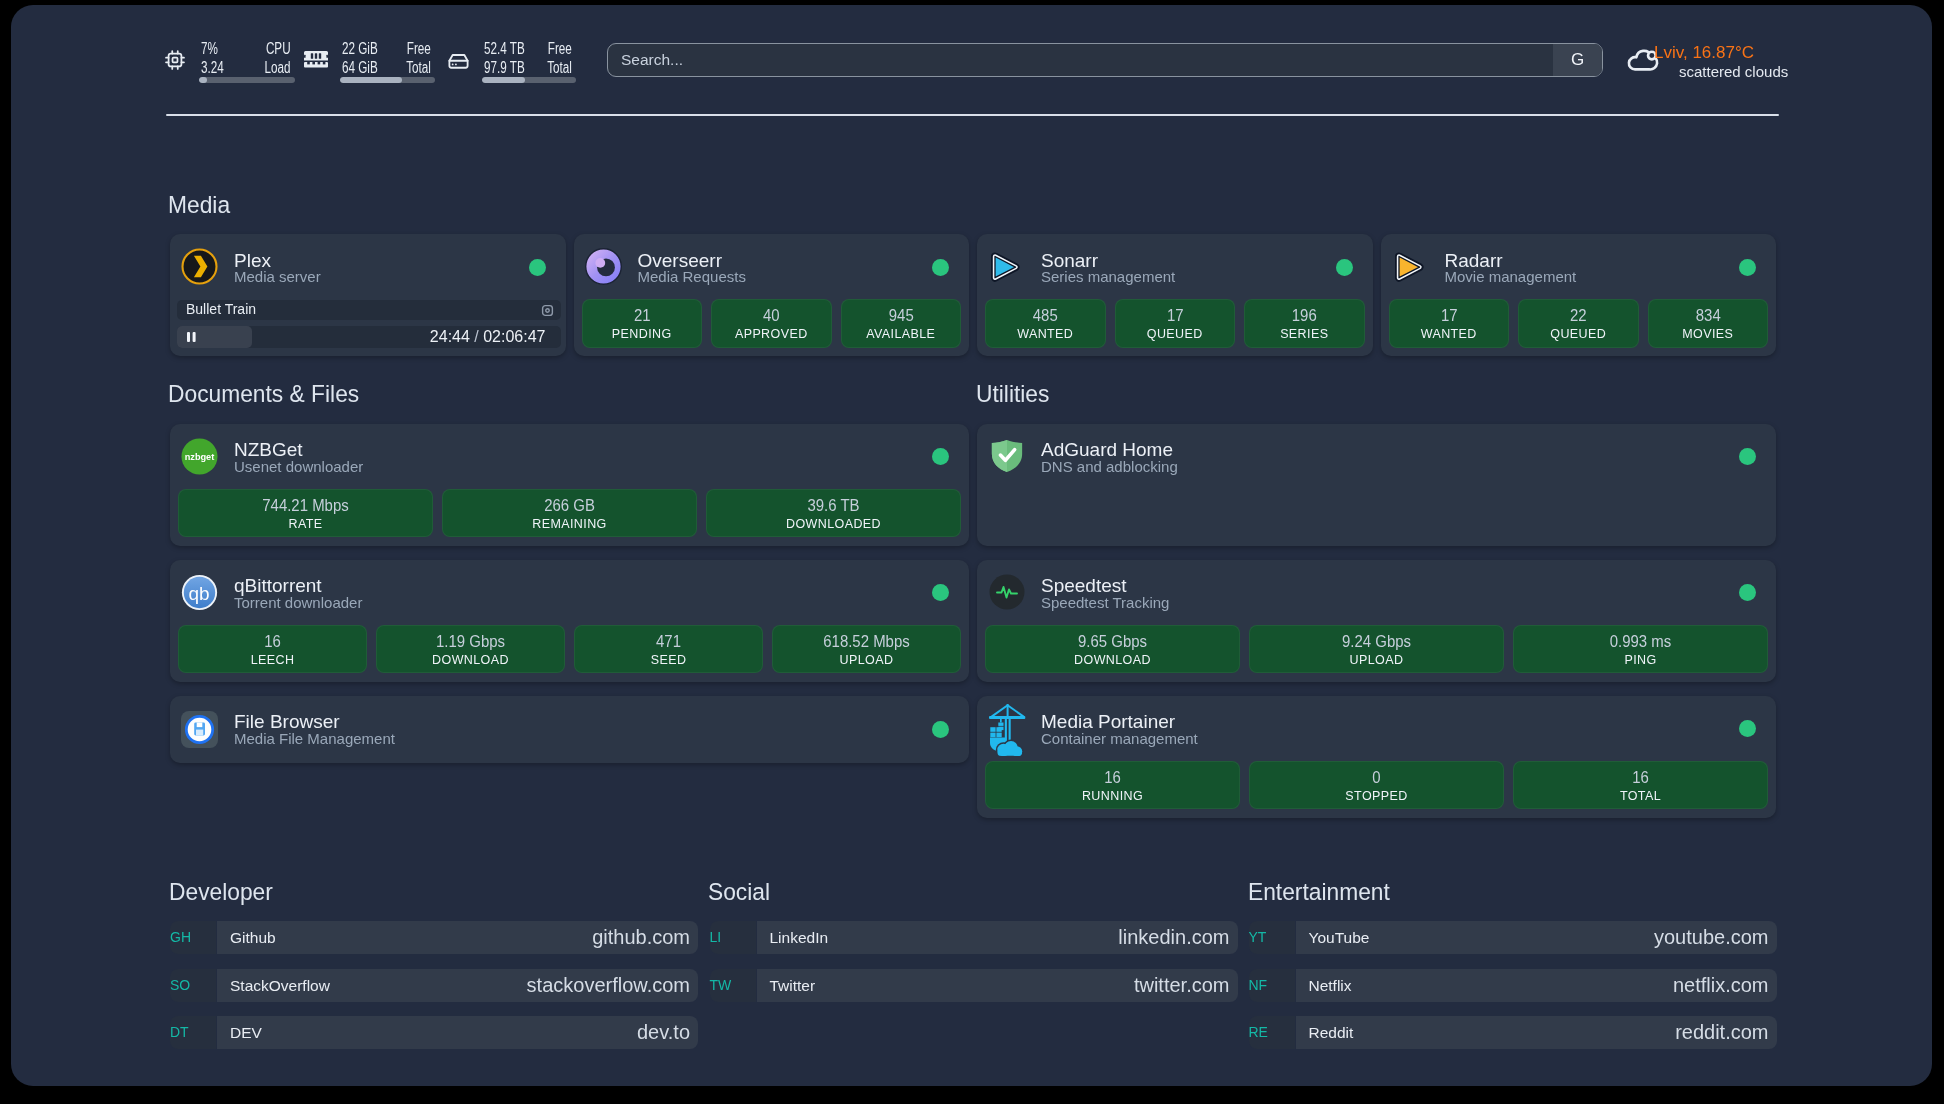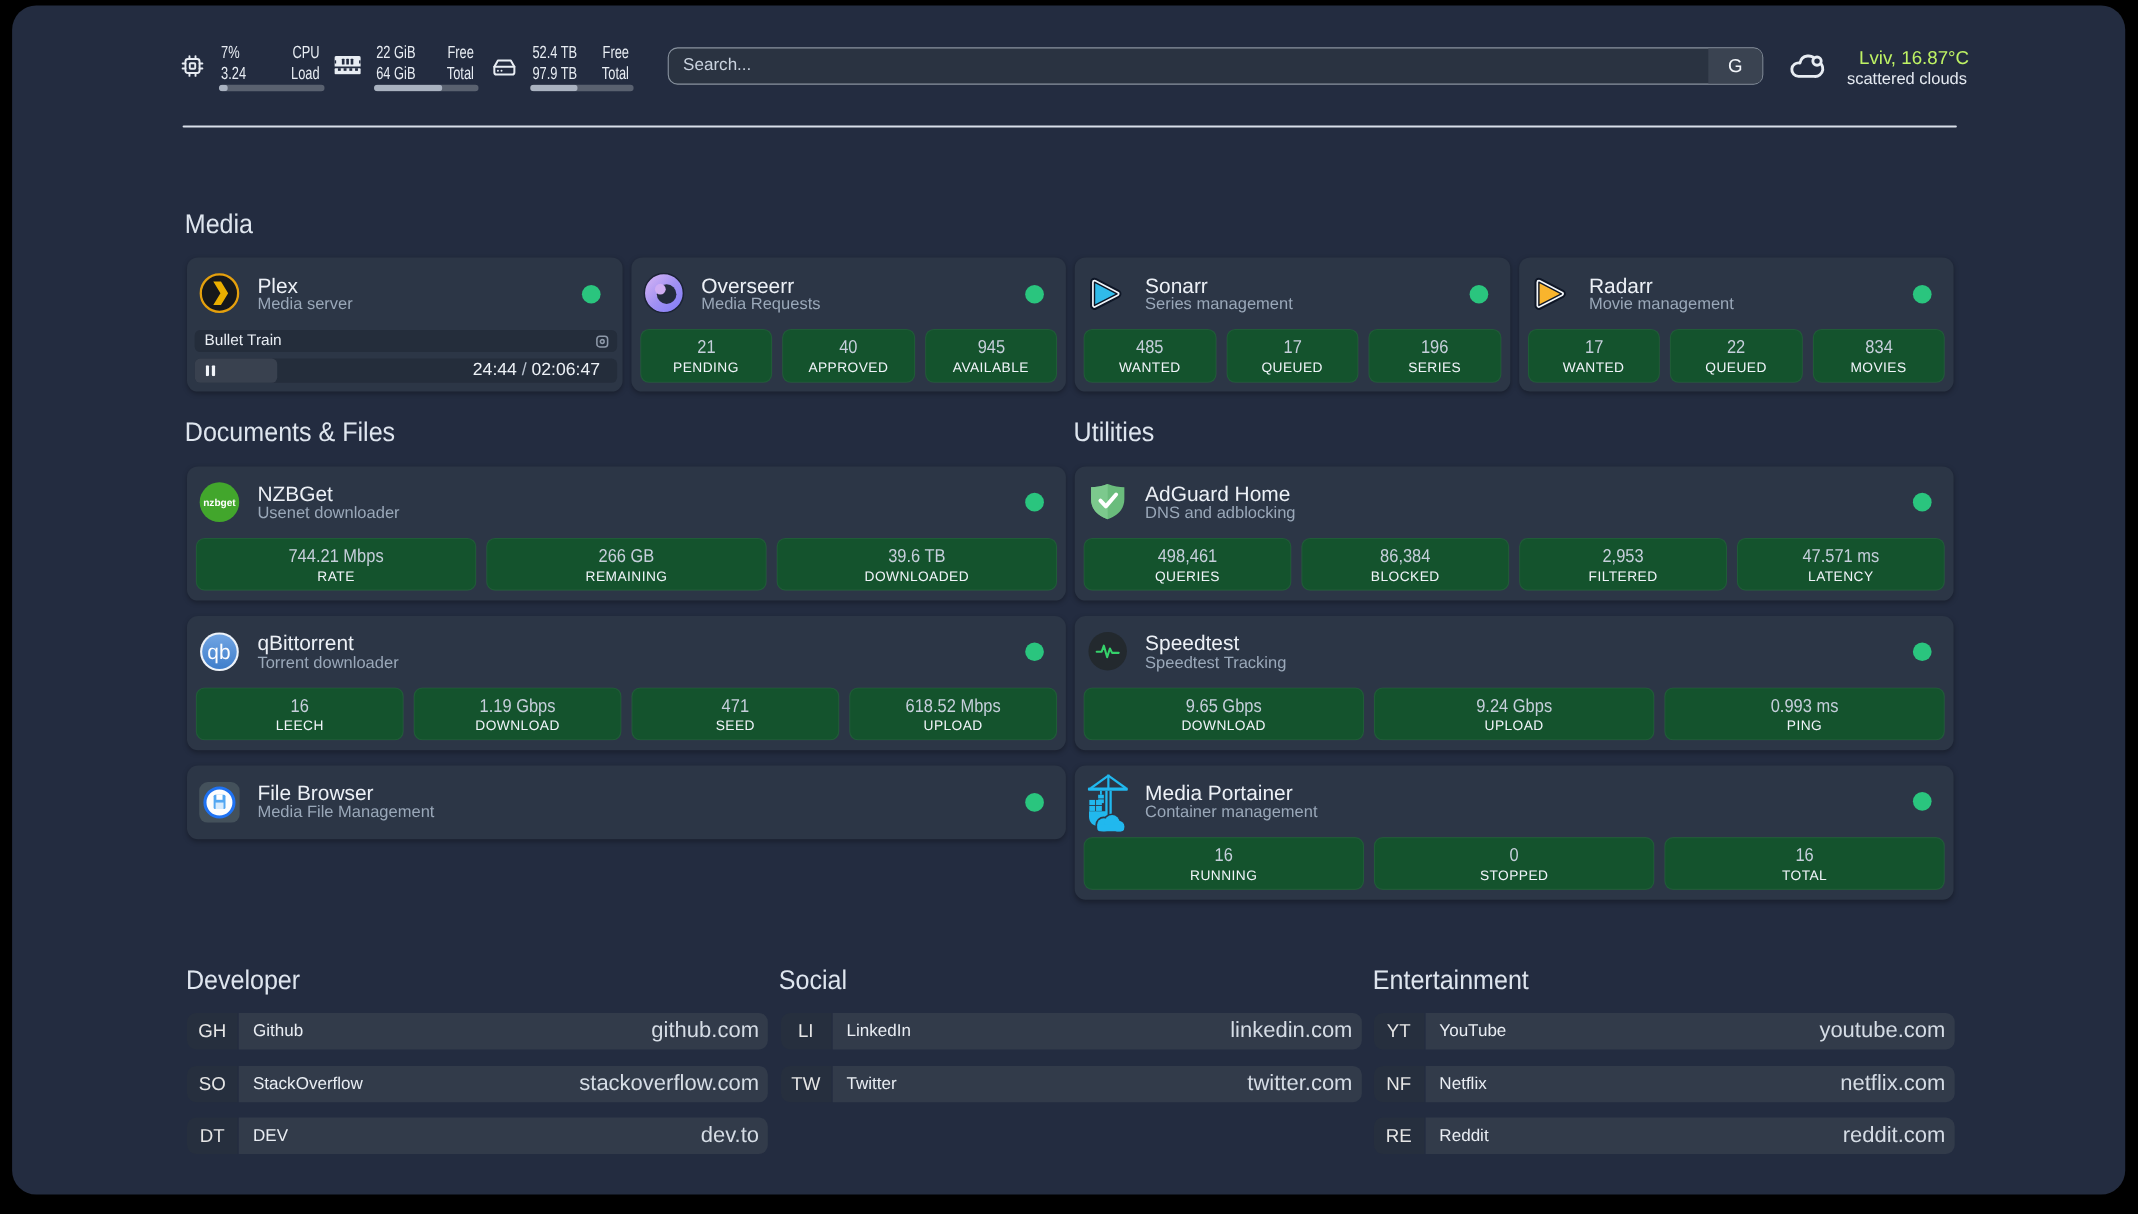--- a/index.html
+++ b/index.html
@@ -9,40 +9,40 @@
 .abs{position:absolute}
 
 .rw{position:absolute;top:40px;color:#E8EDF3;font-size:16px;line-height:18.9px}
 .rw .va{position:absolute;left:2px;top:0;white-space:pre-line;transform:scaleX(.73);transform-origin:0 0}
 .rw .la{position:absolute;right:4px;top:0;text-align:right;white-space:pre-line;transform:scaleX(.73);transform-origin:100% 0}
 .pbar{position:absolute;top:77.2px;height:5.8px;border-radius:3px;background:#59616F;overflow:hidden}
 .pbar i{display:block;height:100%;background:#A9B2C0;border-radius:3px}
 #search{position:absolute;left:607px;top:42.5px;width:996px;height:34px;border:1.8px solid #89939F;border-radius:9px;background:#2A3341}
 #search .ph{position:absolute;left:13px;top:0;line-height:31px;font-size:15.5px;color:#C9D2DE}
 #search .g{position:absolute;right:0;top:0;bottom:0;width:49px;background:#3A4351;border-radius:0 7px 7px 0;color:#F2F5FA;font-size:17px;text-align:center;line-height:31px}
-#wx1{position:absolute;left:1690px;top:43.5px;font-size:17px;line-height:18px;color:#bef264}
+#wx1{position:absolute;left:1654px;top:43.5px;font-size:17px;line-height:18px;color:#f97316}
 #wx2{position:absolute;left:1679px;top:63px;font-size:15px;line-height:17px;color:#E4E9F0}
 #sep{position:absolute;left:166px;top:114px;width:1613px;height:2px;background:#D9DFE9;border-radius:1px}
 
 .h1{position:absolute;font-size:24.5px;line-height:27px;font-weight:400;color:#DEE5EE;transform:scaleX(.93);transform-origin:0 50%;white-space:nowrap}
 
 .card{position:absolute;background:#2C3646;border-radius:10px;box-shadow:0 2px 5px rgba(0,0,0,.28)}
 .icon{position:absolute;left:11px;top:14px}
 .tt{position:absolute;left:64px;top:15.5px;font-size:19px;line-height:21px;font-weight:500;color:#ECF0F6}
 .st{position:absolute;left:64px;top:34px;font-size:15px;line-height:18px;color:#9AA8B9}
 .dot{position:absolute;right:20px;top:24.5px;width:17px;height:17px;border-radius:50%;background:#2AC57E}
 .tiles{position:absolute;left:8px;right:8px;top:65px;height:48.5px;display:flex;gap:9px}
 .tile{flex:1;background:#14532d;border:1px solid rgba(255,255,255,.055);border-radius:8px;text-align:center;overflow:hidden}
 .tile .v{margin-top:7px;font-size:17px;line-height:18px;color:#C6CFDB;transform:scaleX(.88)}
 .tile .l{margin-top:2px;font-size:12.5px;line-height:14px;font-weight:400;letter-spacing:.4px;color:#F0F4F9}
 
 .prow{position:absolute;left:7px;right:5px;background:#242D3B;border-radius:5px;color:#E8EDF3}
 
 .bk{position:absolute;width:528px;height:33px}
-.bk .ab{position:absolute;left:0;top:0;width:46px;height:33px;background:#262F3E;border-radius:8px 0 0 8px;text-align:center;line-height:33px;font-size:17px;color:#e5e5e5}
+.bk .ab{position:absolute;left:0;top:0;width:46px;height:33px;background:#262F3E;border-radius:8px 0 0 8px;line-height:33px;font-size:14px;color:#14b8a6}
 .bk .mn{position:absolute;left:47px;right:0;top:0;height:33px;background:#323B4A;border-radius:0 8px 8px 0}
 .bk .nm{position:absolute;left:13px;top:0;line-height:33px;font-size:15.5px;color:#E9EDF3}
 .bk .dm{position:absolute;right:8px;top:0;line-height:33px;font-size:20px;color:#D5DCE5}
 </style>
 </head>
 <body>
 <div id="panel"></div>
 <div id="content">
 
 <svg class="abs" style="left:163.5px;top:48.5px" width="22" height="22" viewBox="0 0 24 24" fill="none" stroke="#E8EDF3" stroke-width="1.9" stroke-linecap="round" stroke-linejoin="round">
@@ -255,38 +255,20 @@
 
 <div class="card" style="left:977px;top:423.5px;width:799px;height:122px">
   <svg class="icon" style="left:12px" width="36" height="36" viewBox="0 0 24 24">
         <path d="M12 1.3c-3.6 1.3-7.1 1.9-10.1 2v7.2c0 6 4.2 10.2 10.1 12.2 5.9-2 10.1-6.2 10.1-12.2V3.3c-3-.1-6.5-.7-10.1-2z" fill="#6abc7c"></path>
         <path d="M12 1.3c-3.6 1.3-7.1 1.9-10.1 2v7.2c0 6 4.2 10.2 10.1 12.2z" fill="#7cc98d"></path>
         <path d="M7.6 11.4l3.3 3.5 6.2-7.2" stroke="#fff" stroke-width="2.4" fill="none" stroke-linecap="round" stroke-linejoin="round"></path>
       </svg>
   <div class="tt">AdGuard Home</div>
       <div class="st">DNS and adblocking</div>
       <div class="dot"></div>
-  <div class="tiles">
-    <div class="tile">
-          <div class="v">498,461</div>
-          <div class="l">QUERIES</div>
-        </div>
-    <div class="tile">
-          <div class="v">86,384</div>
-          <div class="l">BLOCKED</div>
-        </div>
-    <div class="tile">
-          <div class="v">2,953</div>
-          <div class="l">FILTERED</div>
-        </div>
-    <div class="tile">
-          <div class="v">47.571 ms</div>
-          <div class="l">LATENCY</div>
-        </div>
-  </div>
 </div>
 
 <div class="card" style="left:170px;top:559.5px;width:799px;height:122px">
   <svg class="icon" width="37" height="37" viewBox="0 0 37 37">
         <defs>
           <linearGradient id="qbg" x1="0" y1="0" x2="0" y2="1">
             <stop offset="0" stop-color="#71a5e3"></stop>
             <stop offset="1" stop-color="#3f7ecb"></stop>
           </linearGradient>
         </defs>

